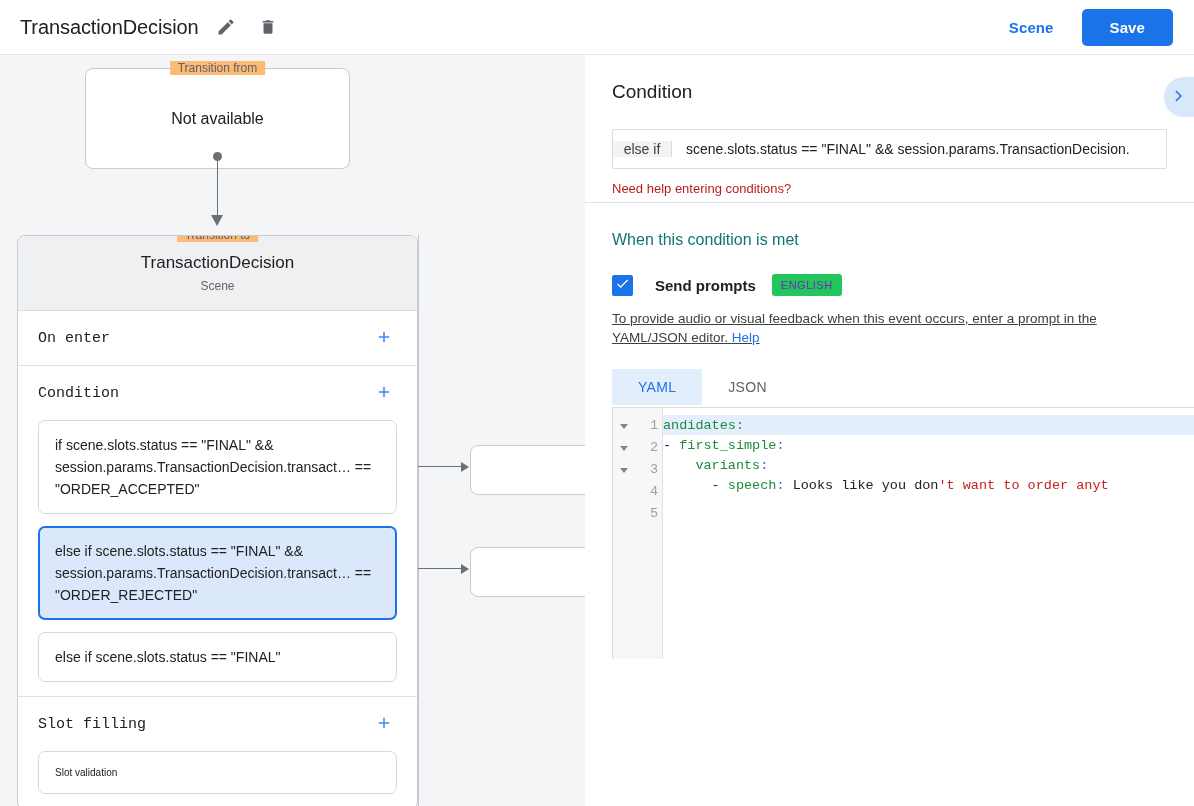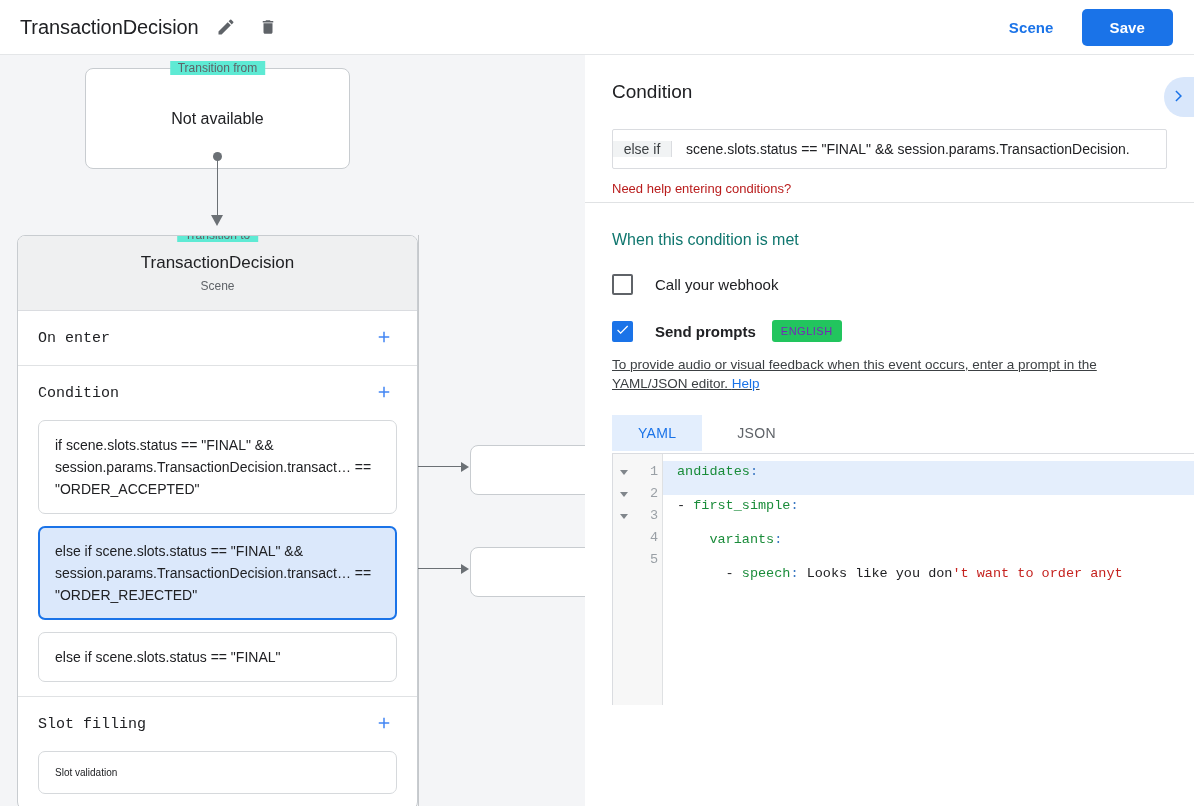--- a/index.html
+++ b/index.html
@@ -55,21 +55,21 @@
   }
 
   .fieldset-box {
     position: absolute;
     border: 1px solid #c8ccd0;
     border-radius: 8px;
     background: #ffffff;
   }
   .fieldset-legend {
     position: absolute; top: -8px; left: 50%; transform: translateX(-50%);
-    background: #5eead4; padding: 0 8px;
+    background: #fdba74; padding: 0 8px;
     font-size: 12px; color: #5f6368; white-space: nowrap;
   }
 
   
   #node-from {
     left: 85px; top: 13px; width: 265px; height: 101px;
     display: flex; align-items: center; justify-content: center;
   }
   #node-from .node-title { font-size: 16px; color: #202124; }
 
@@ -199,21 +199,21 @@
     font-size: 11px; letter-spacing: 0.5px;
     padding: 5px 9px; border-radius: 3px;
   }
   .helper-text {
     margin-top: 13px; font-size: 13.5px; color: #3c4043; line-height: 19px;
     max-width: 560px;
     text-decoration: underline;
   }
   .helper-text a { color: #1a73e8; text-decoration: none; cursor: pointer; }
 
-  .editor-tabs { display: flex; margin-top: 22px; gap: 9px; }
+  .editor-tabs { display: flex; margin-top: 22px; }
   .etab {
     padding: 10px 26px; font-size: 14px; color: #5f6368;
     cursor: pointer; border: none; background: transparent;
     font-family: "Liberation Sans", sans-serif;
     letter-spacing: 0.3px;
   }
   .etab.active { background: #e3eefd; color: #1a73e8; }
 
   .code-area {
     margin-top: 2px;
@@ -235,21 +235,21 @@
     cursor: pointer; width: 100%;
   }
   .gutter {
     width: 28px; background: #f7f7f7; padding-top: 7px;
     border-right: 1px solid #dfe1e3;
     text-align: right; padding-right: 4px;
     color: #9aa0a6;
   }
   .gutter div, .fold-col .fold-arrow { height: 22px; line-height: 22px; }
   .code-lines { flex: 1; padding-top: 7px; white-space: pre; overflow: hidden; }
-  .code-line { height: 34px; line-height: 22px; padding-left: 14px; }
+  .code-line { height: 20px; line-height: 22px; padding-left: 0; }
   .code-line.hl { background: #e4eefc; }
   .tok-key { color: #1a8c3a; }
   .tok-punct { color: #3b78c2; }
   .tok-plain { color: #202124; }
   .tok-str { color: #c5221f; }
 </style>
 </head>
 <body>
 
 <div id="app">
@@ -379,24 +379,20 @@
       </div>
 
       <a class="help-link">Need help entering conditions?</a>
     </div>
 
     <div class="panel-divider"></div>
 
     <div class="panel-sec">
       <div class="when-title">When this condition is met</div>
 
-      <div class="check-row">
-        <div class="cbox"></div>
-        <div class="check-label plain">Call your webhook</div>
-      </div>
 
       <div class="check-row">
         <div class="cbox checked">
           <span>
             <svg width="15" height="15" viewBox="0 0 24 24" fill="#ffffff">
                 <path d="M9 16.2 4.8 12l-1.4 1.4L9 19 21 7l-1.4-1.4z"></path>
               </svg>
           </span>
         </div>
         <div class="check-label">Send prompts</div>

